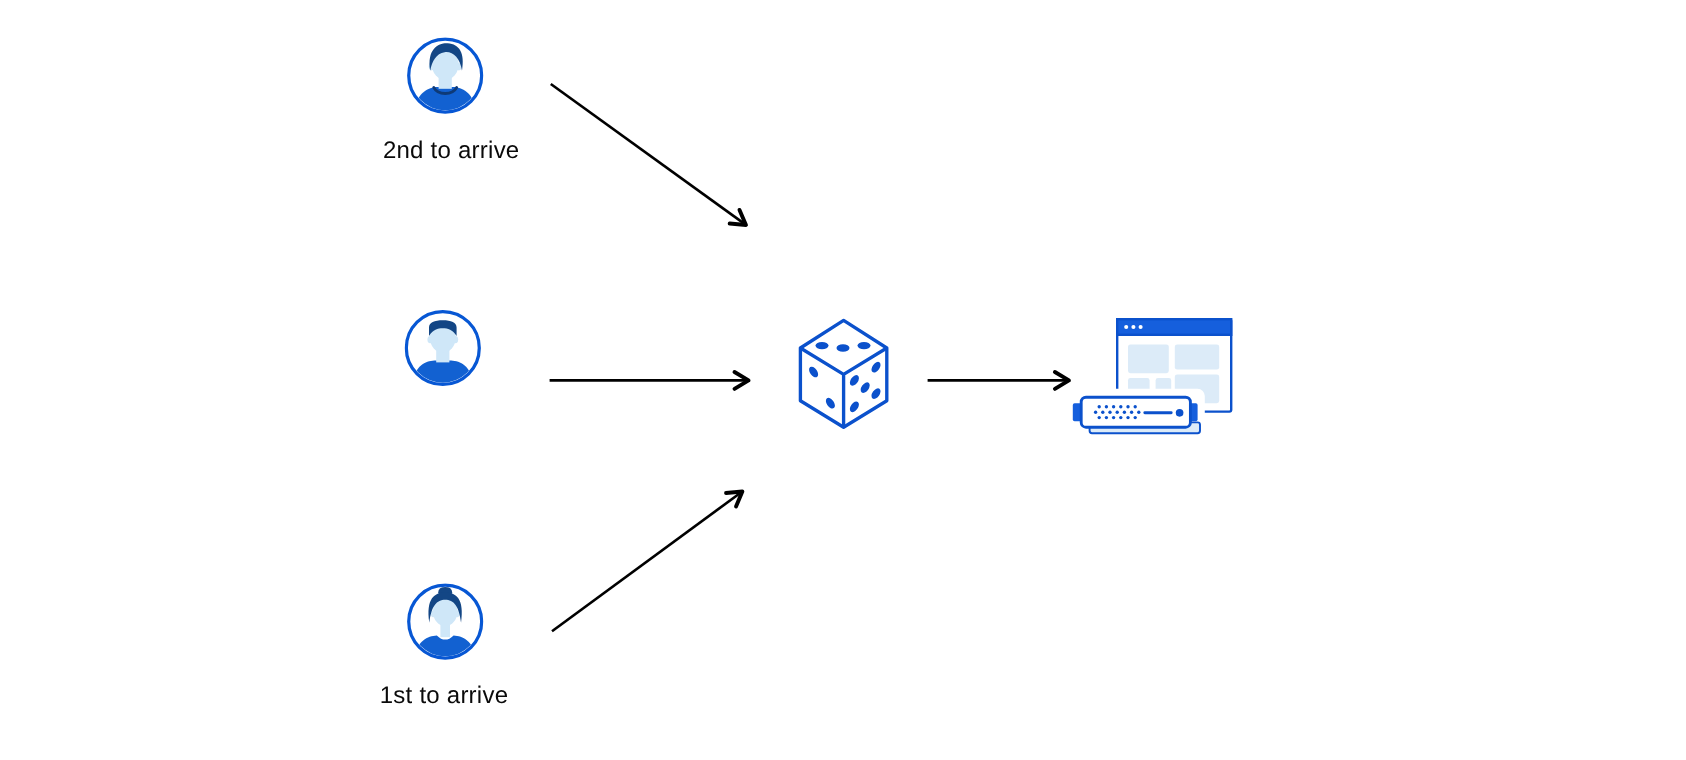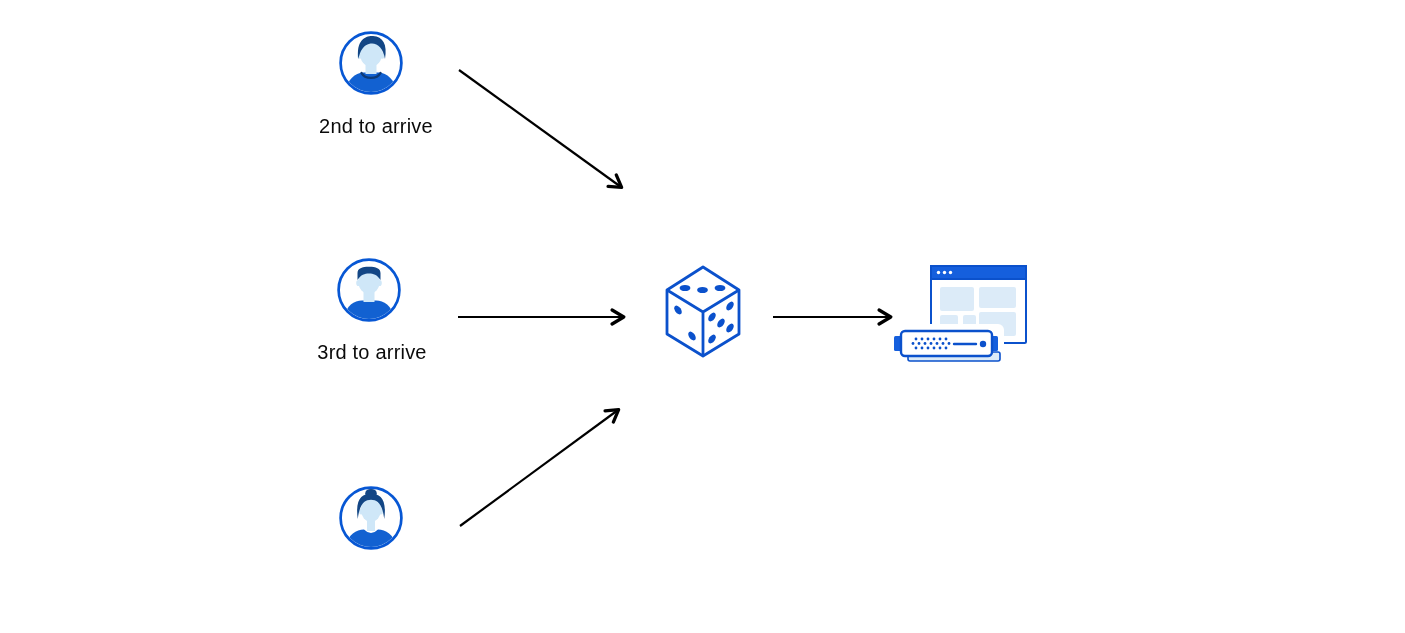--- a/index.html
+++ b/index.html
@@ -68,39 +68,39 @@
     <circle cx="32" cy="32" r="30.4" fill="#ffffff" stroke="#0757d4" stroke-width="2.7"></circle>
     <g clip-path="url(#clipB)">
       <path d="M6,62 C9,47 17,43 25,42.5 L39,42.5 C47,43 55,47 58,62 L58,66 L6,66 Z" fill="#1261d1"></path>
       <rect x="26.5" y="30" width="11" height="14" fill="#cfe7f8"></rect>
       <ellipse cx="21.4" cy="25" rx="2.2" ry="3.1" fill="#cfe7f8"></ellipse>
       <ellipse cx="42.6" cy="25" rx="2.2" ry="3.1" fill="#cfe7f8"></ellipse>
       <ellipse cx="32" cy="23.5" rx="10.8" ry="12.3" fill="#cfe7f8"></ellipse>
       <path d="M20.5,22 L20.5,15 C20.5,10.5 25,8.8 32,8.8 C39,8.8 43.5,10.5 43.5,15 L43.5,22 C40,16.8 36.4,15.6 32,15.6 C27.6,15.6 24,16.8 20.5,22 Z" fill="#134685"></path>
     </g>
   </svg>
-  <div class="node-label" style="left:287px;top:341px">3rd to arrive</div>
 
   <svg class="abs" style="left:339px;top:486px" width="64" height="64" viewBox="0 0 64 64">
     <defs>
         <clipPath id="clipC">
           <circle cx="32" cy="32" r="28.9"></circle>
         </clipPath>
       </defs>
     <circle cx="32" cy="32" r="30.4" fill="#ffffff" stroke="#0757d4" stroke-width="2.7"></circle>
     <g clip-path="url(#clipC)">
       <path d="M6,62 C9,48 17,44 25,43.5 Q32,50.5 39,43.5 C47,44 55,48 58,62 L58,66 L6,66 Z" fill="#1261d1"></path>
       <rect x="28" y="31" width="8" height="14" fill="#cfe7f8"></rect>
       <ellipse cx="22" cy="25.5" rx="2" ry="2.9" fill="#cfe7f8"></ellipse>
       <ellipse cx="42" cy="25.5" rx="2" ry="2.9" fill="#cfe7f8"></ellipse>
       <ellipse cx="32" cy="23.5" rx="10.2" ry="12.2" fill="#cfe7f8"></ellipse>
       <ellipse cx="32" cy="7.5" rx="5.8" ry="4.8" fill="#134685"></ellipse>
       <path d="M18.8,33 C15.8,13 23,7.8 32,7.8 C41,7.8 48.2,13 45.2,33 C43.6,19 39,13.8 32,13.8 C25,13.8 20.4,19 18.8,33 Z" fill="#134685"></path>
     </g>
   </svg>
+  <div class="node-label" style="left:285px;top:569px">1st to arrive</div>
 
   <svg class="abs" style="left:663px;top:263px" width="80" height="97" viewBox="0 0 80 97">
     <path d="M40,4 L76,27 L76,71 L40,93 L4,71 L4,27 Z" fill="#ffffff" stroke="#0b51cc" stroke-width="2.8" stroke-linejoin="round"></path>
     <path d="M4,27 L40,49 L76,27 M40,49 L40,93" fill="none" stroke="#0b51cc" stroke-width="2.8" stroke-linejoin="round"></path>
 
     <ellipse cx="22" cy="25" rx="5.4" ry="3.1" fill="#0b51cc"></ellipse>
     <ellipse cx="39.5" cy="27" rx="5.4" ry="3.1" fill="#0b51cc"></ellipse>
     <ellipse cx="57" cy="25" rx="5.4" ry="3.1" fill="#0b51cc"></ellipse>
 
     <ellipse cx="15" cy="47" rx="5" ry="3" fill="#0b51cc" transform="rotate(55 15 47)"></ellipse>

